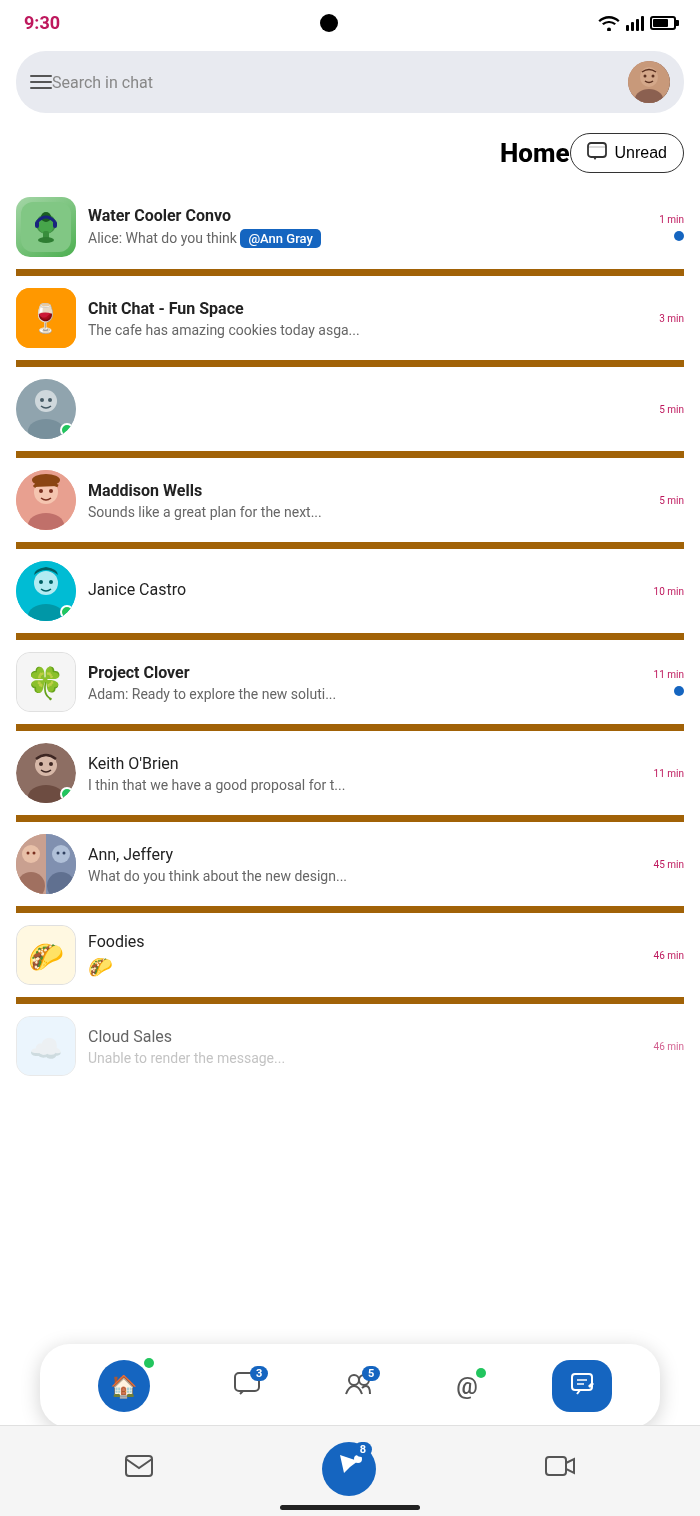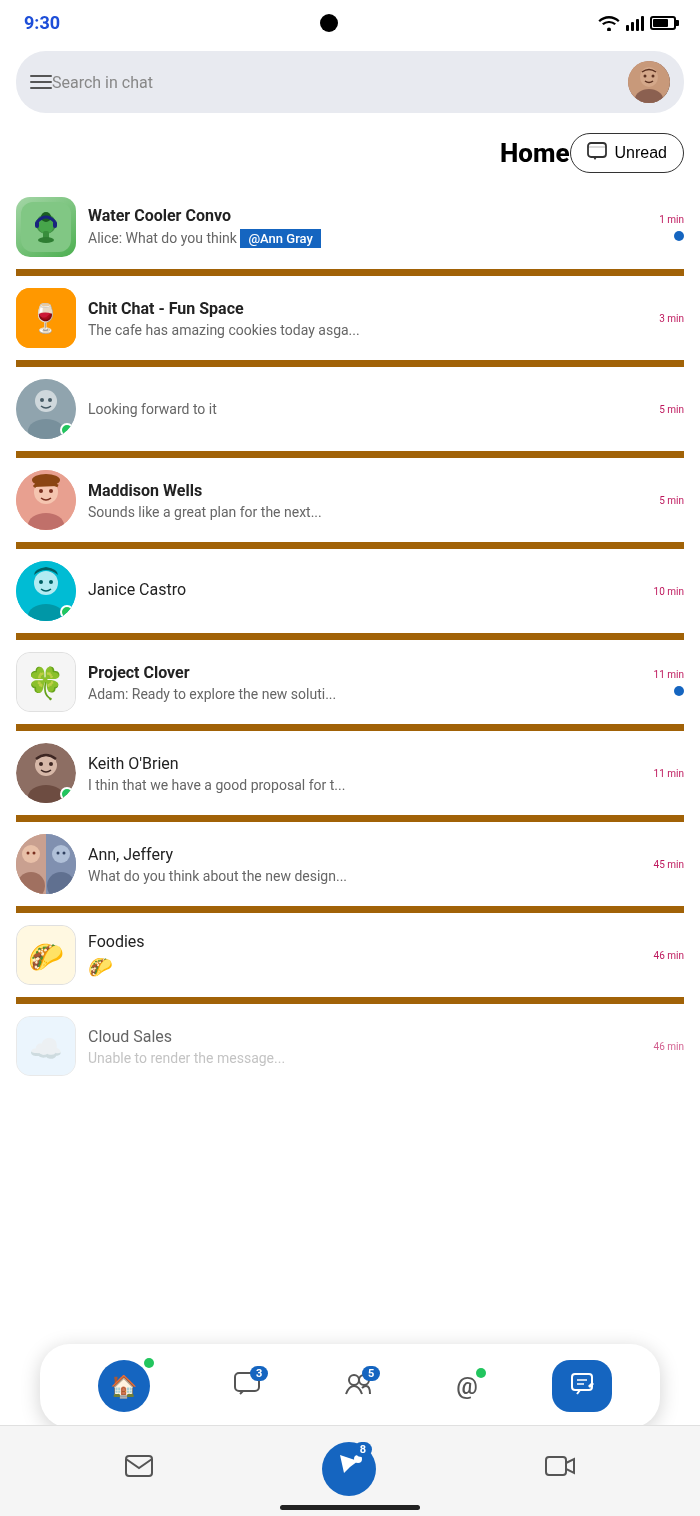--- a/index.html
+++ b/index.html
@@ -17,21 +17,21 @@
     .status-bar {
       display: flex;
       align-items: center;
       justify-content: space-between;
       padding: 12px 24px 8px;
       background: #ffffff;
     }
     .status-time {
       font-size: 18px;
       font-weight: 700;
-      color: #1d4ed8;
+      color: #be185d;
     }
     .status-center {
       width: 18px;
       height: 18px;
       background: #000;
       border-radius: 50%;
     }
     .status-icons {
       display: flex;
       align-items: center;
@@ -187,21 +187,21 @@
       white-space: nowrap;
       overflow: hidden;
       text-overflow: ellipsis;
       max-width: 400px;
     }
     .chat-mention {
       display: inline-block;
       background: #1565c0;
       color: #fff;
       padding: 2px 8px;
-      border-radius: 0;
+      border-radius: 5px;
       font-size: 13px;
       font-weight: 500;
     }
     .chat-meta {
       display: flex;
       flex-direction: column;
       align-items: flex-end;
       gap: 6px;
       flex-shrink: 0;
     }
@@ -598,21 +598,20 @@
         <circle cx="30" cy="30" r="30" fill="#90a4ae"></circle>
         <circle cx="30" cy="22" r="11" fill="#cfd8dc"></circle>
         <ellipse cx="30" cy="52" rx="18" ry="12" fill="#78909c"></ellipse>
         <circle cx="26" cy="21" r="2" fill="#455a64"></circle>
         <circle cx="34" cy="21" r="2" fill="#455a64"></circle>
         <path d="M25 27 Q30 31 35 27" stroke="#455a64" stroke-width="1.5" fill="none"></path>
       </svg>
       <div class="online-dot"></div>
     </div>
     <div class="chat-content">
-      <div class="chat-message">Looking forward to it</div>
     </div>
     <div class="chat-meta">
       <span class="chat-time">5 min</span>
     </div>
   </div>
 
   <div class="chat-item">
     <div class="mw-avatar" style="position:relative; width:60px; height:60px; border-radius:50%; overflow:hidden;">
       <svg width="60" height="60" viewBox="0 0 60 60">
         <circle cx="30" cy="30" r="30" fill="#e8a090"></circle>

